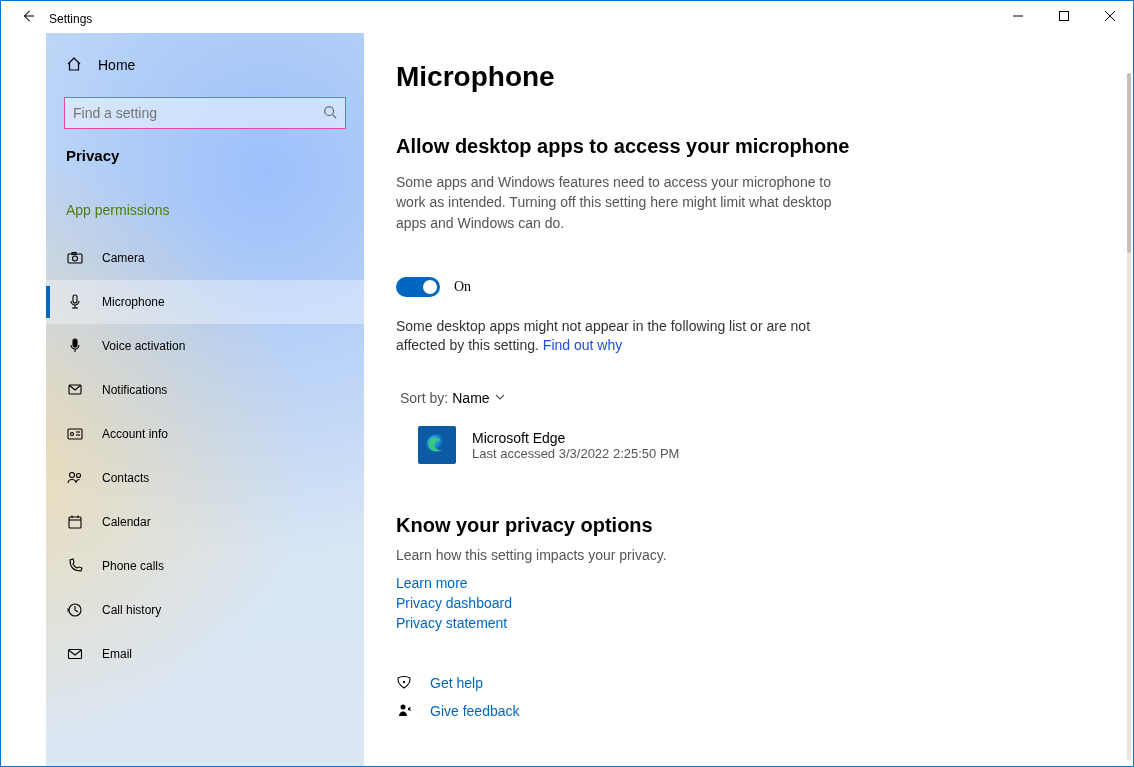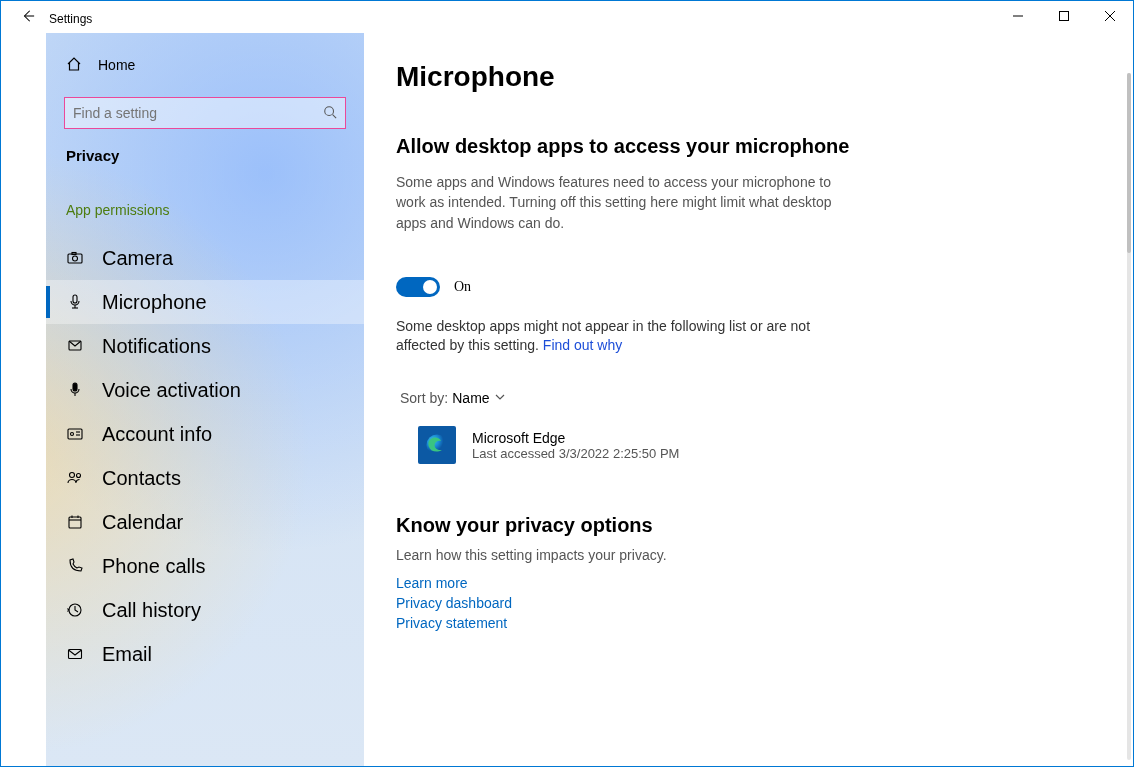--- a/index.html
+++ b/index.html
@@ -15,21 +15,21 @@
   .content { display: flex; height: calc(100% - 32px); position: relative; z-index: 2; }
 
   .sidebar { width: 318px; flex: none; padding-top: 12px; position: relative; margin-left: 45px; }
   .home-row { display: flex; align-items: center; gap: 16px; height: 40px; padding-left: 20px; margin-bottom: 12px; }
   .home-row span { font-size: 14px; }
   .search { margin: 0 18px 18px 18px; height: 32px; border: 1px solid #ec4899; background: rgba(255,255,255,0.45); display: flex; align-items: center; padding: 0 8px; justify-content: space-between; }
   .search input { border: none; outline: none; background: transparent; font-size: 14px; width: 90%; }
   .section-title { padding-left: 20px; font-weight: 600; font-size: 15px; margin-bottom: 20px; }
   .section-sub { padding-left: 20px; font-size: 14px; color: #4d7c0f; margin: 38px 0 18px; }
 
-  .nav-list .nav-item { display: flex; align-items: center; gap: 18px; height: 44px; padding-left: 20px; font-size: 20px; color: #000; cursor: default; position: relative; }
+  .nav-list .nav-item { display: flex; align-items: center; gap: 18px; height: 44px; padding-left: 20px; font-size: 12px; color: #000; cursor: default; position: relative; }
   .nav-item .nav-icon { width: 18px; display: flex; justify-content: center; align-items: center; }
   .nav-item.active { background: rgba(255,255,255,0.35); }
   .nav-item.active::before { content: ""; position: absolute; left: 0; top: 6px; bottom: 6px; width: 4px; background: #0067c0; }
 
   .main { flex: 1; padding: 28px 46px 20px 32px; overflow: hidden; position: relative; }
   .page-title { font-size: 28px; font-weight: 600; margin-bottom: 42px; }
   .setting-title { font-size: 20px; font-weight: 600; margin-bottom: 14px; }
   .setting-desc { font-size: 14px; color: #555; line-height: 1.45; max-width: 440px; margin-bottom: 44px; }
   .toggle-row { display: flex; align-items: center; gap: 14px; margin-bottom: 20px; font-family: Liberation Serif, serif; }
   .toggle { width: 44px; height: 20px; border-radius: 10px; background: #0067c0; position: relative; }
@@ -145,35 +145,35 @@
               <path d="M4 7a4 4 0 0 0 8 0"></path>
               <line x1="8" y1="11" x2="8" y2="14"></line>
               <line x1="5" y1="14" x2="11" y2="14"></line>
             </svg>
           </span>
         <span>Microphone</span>
       </div>
       <div class="nav-item">
         <span class="nav-icon">
             <svg width="16" height="16" viewBox="0 0 16 16" fill="none" stroke="#000" stroke-width="1.1">
-              <rect x="2" y="3" width="12" height="9" rx="1"></rect>
-              <path d="M2 3 L8 8 L14 3"></path>
-            </svg>
-          </span>
-        <span>Notifications</span>
-      </div>
-      <div class="nav-item">
-        <span class="nav-icon">
-            <svg width="16" height="16" viewBox="0 0 16 16" fill="none" stroke="#000" stroke-width="1.1">
               <rect x="6" y="1" width="4" height="8" rx="2" fill="#000"></rect>
               <path d="M4 7a4 4 0 0 0 8 0"></path>
               <line x1="8" y1="11" x2="8" y2="14"></line>
             </svg>
           </span>
         <span>Voice activation</span>
+      </div>
+      <div class="nav-item">
+        <span class="nav-icon">
+            <svg width="16" height="16" viewBox="0 0 16 16" fill="none" stroke="#000" stroke-width="1.1">
+              <rect x="2" y="3" width="12" height="9" rx="1"></rect>
+              <path d="M2 3 L8 8 L14 3"></path>
+            </svg>
+          </span>
+        <span>Notifications</span>
       </div>
       <div class="nav-item">
         <span class="nav-icon">
             <svg width="16" height="16" viewBox="0 0 16 16" fill="none" stroke="#000" stroke-width="1.1">
               <rect x="1" y="3" width="14" height="10" rx="1"></rect>
               <circle cx="5" cy="8" r="1.5"></circle>
               <line x1="9" y1="6" x2="13" y2="6"></line>
               <line x1="9" y1="9" x2="13" y2="9"></line>
             </svg>
           </span>
@@ -274,19 +274,40 @@
     </div>
 
     <div class="privacy-title">Know your privacy options</div>
     <div class="privacy-desc">Learn how this setting impacts your privacy.</div>
     <div class="link-list">
       <a href="#">Learn more</a>
       <a href="#">Privacy dashboard</a>
       <a href="#">Privacy statement</a>
     </div>
 
+    <div class="footer-links">
+      <div class="footer-row">
+        <span class="footer-icon">
+            <svg width="18" height="18" viewBox="0 0 16 16" fill="none" stroke="#000" stroke-width="1.1">
+              <path d="M2 3c3-2 9-2 12 0 0 3 0 6-6 10C2 9 2 6 2 3z"></path>
+              <circle cx="8" cy="7" r="0.6" fill="#000"></circle>
+            </svg>
+          </span>
+        <a href="#">Get help</a>
+      </div>
+      <div class="footer-row">
+        <span class="footer-icon">
+            <svg width="18" height="18" viewBox="0 0 16 16" fill="#000">
+              <circle cx="7" cy="4" r="2.5"></circle>
+              <path d="M3 13c0-3 2-4.5 4-4.5s4 1.5 4 4.5z"></path>
+              <path d="M12 5l3-1-1 2 1 2-3-1z"></path>
+            </svg>
+          </span>
+        <a href="#">Give feedback</a>
+      </div>
+    </div>
 
     <div class="scrollbar"></div>
     <div class="scrollbar-thumb"></div>
   </div>
 </div>
 
 <div class="highlight"></div>
 
 </body></html>

